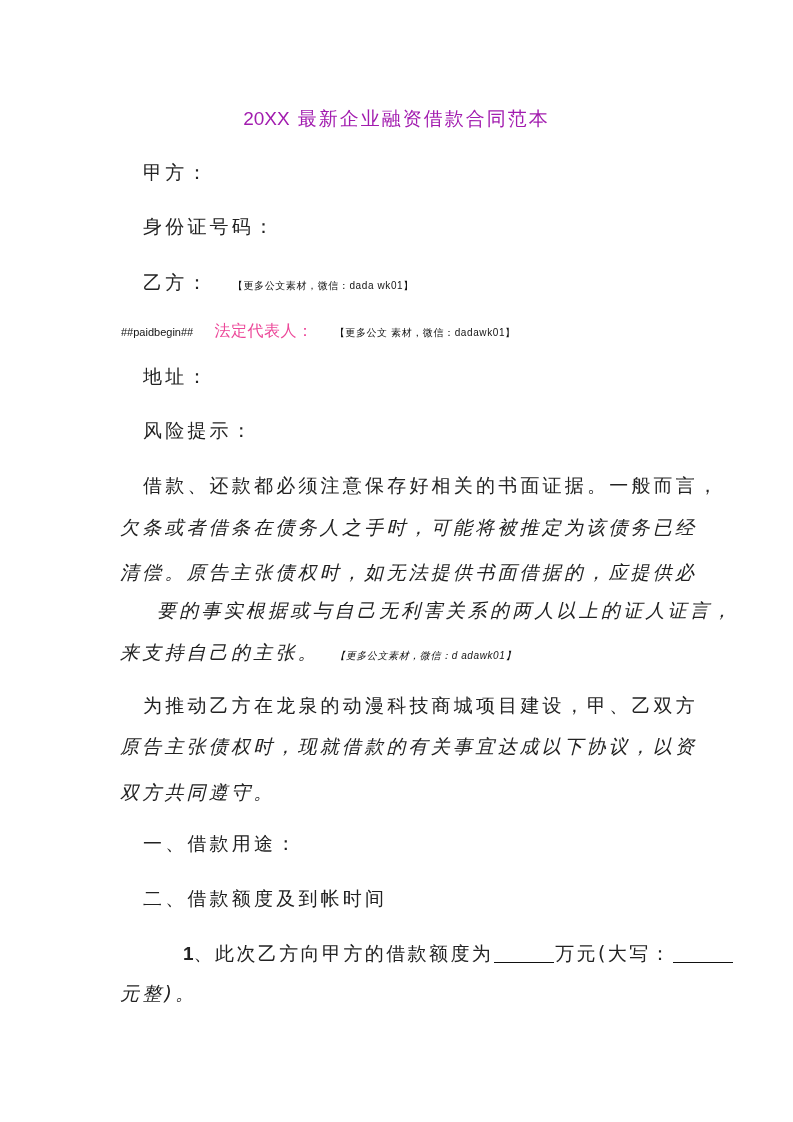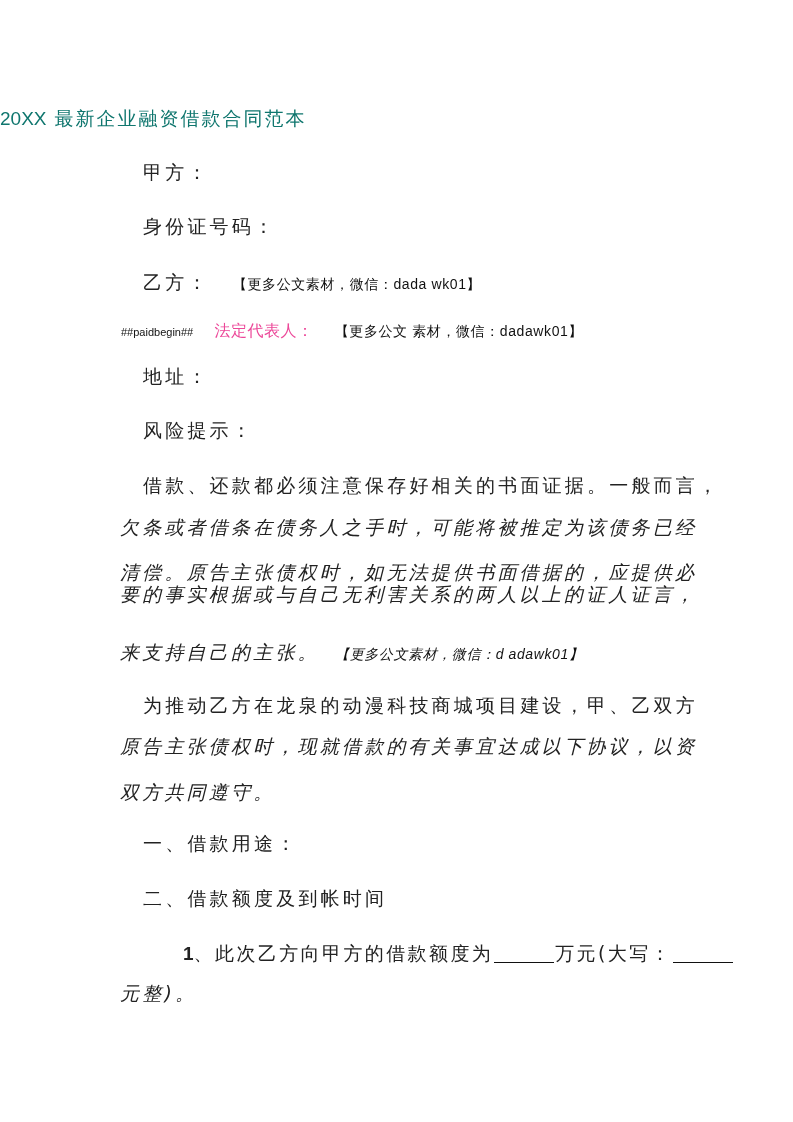--- a/index.html
+++ b/index.html
@@ -27,29 +27,30 @@
       font-size: 19px;
       letter-spacing: 3.2px;
       color: #222;
       line-height: 1;
     }
     .title {
       position: absolute;
       top: 106px;
       left: 0;
       width: 793px;
+      text-align: center;
       font-size: 19px;
       letter-spacing: 2px;
-      color: #0f766e;
+      color: #a21caf;
       white-space: nowrap;
     }
     .title .latin { font-family: "Liberation Sans", sans-serif; letter-spacing: 0; }
     .note {
       font-family: "Liberation Sans", sans-serif;
-      font-size: 14px;
+      font-size: 10px;
       letter-spacing: 0.6px;
       color: #111;
     }
     .small {
       font-family: "Liberation Sans", sans-serif;
       font-size: 11px;
       letter-spacing: 0;
       color: #111;
     }
     .small-cn {
@@ -94,21 +95,21 @@
   </div>
 
   <div class="line indent" style="top:367px;">地址：</div>
 
   <div class="line indent" style="top:421px;">风险提示：</div>
 
   <div>
     <div class="line indent" style="top:476px;">借款、还款都必须注意保存好相关的书面证据。一般而言，</div>
     <div class="line para-line" style="top:518px;">欠条或者借条在债务人之手时，可能将被推定为该债务已经</div>
     <div class="line para-line" style="top:563px;">清偿。原告主张债权时，如无法提供书面借据的，应提供必</div>
-    <div class="line para-line" style="top:585px;">要的事实根据或与自己无利害关系的两人以上的证人证言，</div>
+    <div class="line para-line" style="top:601px;margin-left:37px;">要的事实根据或与自己无利害关系的两人以上的证人证言，</div>
     <div class="line para-line" style="top:643px;">
       <span>来支持自己的主张。</span>
       <span class="note" style="margin-left:6px;">【更多公文素材，微信：d adawk01】</span>
     </div>
   </div>
 
   <div>
     <div class="line indent" style="top:696px;">为推动乙方在龙泉的动漫科技商城项目建设，甲、乙双方</div>
     <div class="line para-line" style="top:737px;">原告主张债权时，现就借款的有关事宜达成以下协议，以资</div>
     <div class="line para-line" style="top:783px;">双方共同遵守。</div>

